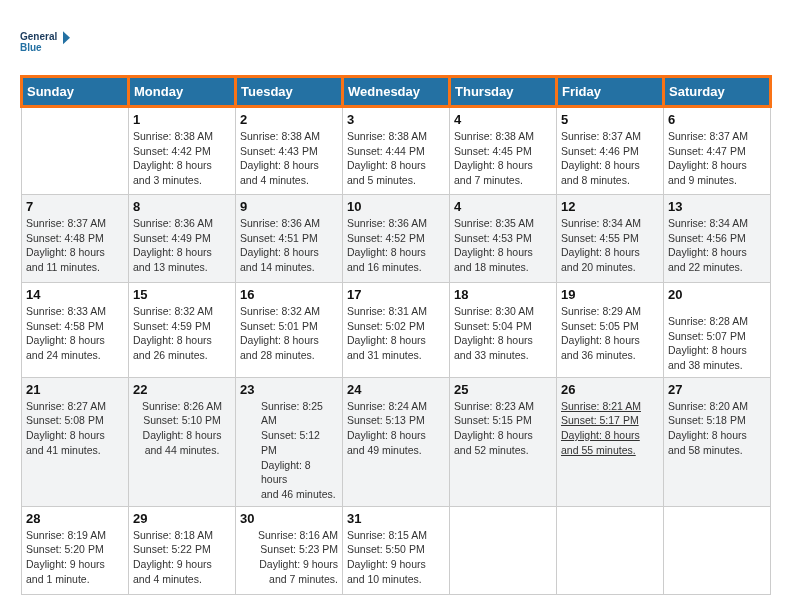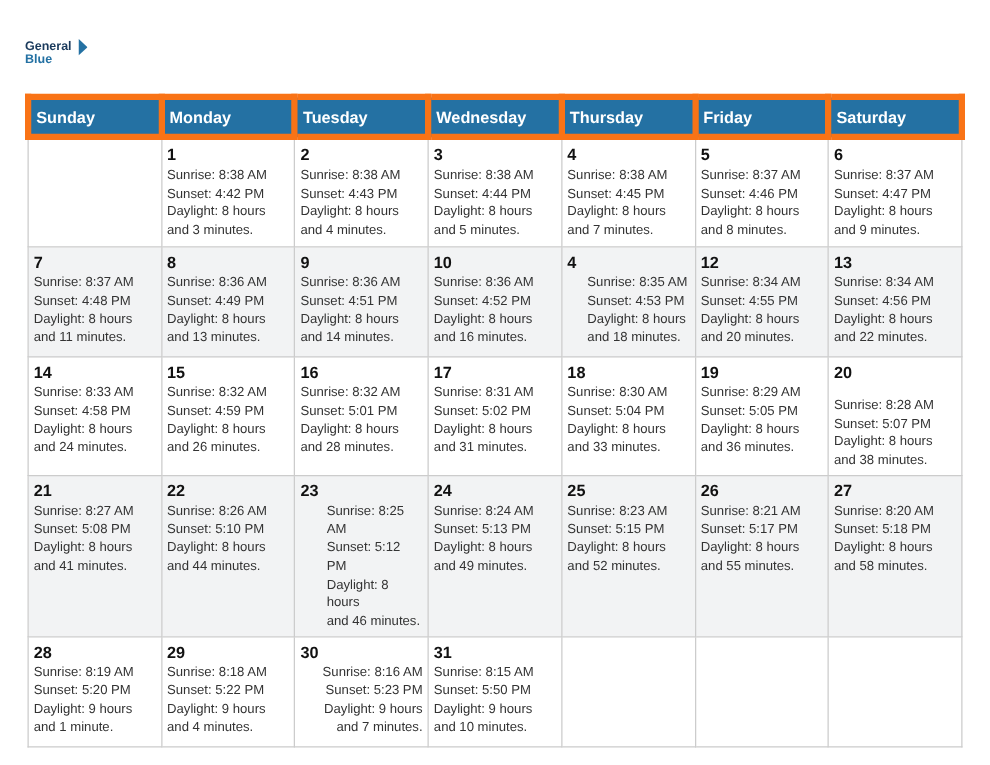--- a/index.html
+++ b/index.html
@@ -38,21 +38,21 @@
       border-collapse: collapse;
       font-size: 11px;
     }
     thead tr th {
       background-color: #2471a3;
       color: #fff;
       padding: 6px 4px;
       text-align: left;
       font-size: 13px;
       font-weight: bold;
-      border: 5px solid #f97316;
+      border: 3px solid #f97316;
     }
     tbody tr td {
       border: 1px solid #ccc;
       vertical-align: top;
       padding: 4px;
       height: 88px;
       width: 107px;
     }
     tbody tr td.empty {
       background: #f9f9f9;
@@ -177,21 +177,21 @@
         </td>
         <td>
           <div class="day-num">10</div>
           <div class="day-info" style="white-space: pre-line;">Sunrise: 8:36 AM
 Sunset: 4:52 PM
 Daylight: 8 hours
 and 16 minutes.</div>
         </td>
         <td>
           <div class="day-num">4</div>
-          <div class="day-info" style="white-space: pre-line; margin-left: 16px;">Sunrise: 8:35 AM
+          <div class="day-info" style="white-space: pre-line;">Sunrise: 8:35 AM
 Sunset: 4:53 PM
 Daylight: 8 hours
 and 18 minutes.</div>
         </td>
         <td>
           <div class="day-num">12</div>
           <div class="day-info" style="white-space: pre-line;">Sunrise: 8:34 AM
 Sunset: 4:55 PM
 Daylight: 8 hours
 and 20 minutes.</div>
@@ -258,21 +258,21 @@
       <tr>
         <td>
           <div class="day-num">21</div>
           <div class="day-info" style="white-space: pre-line;">Sunrise: 8:27 AM
 Sunset: 5:08 PM
 Daylight: 8 hours
 and 41 minutes.</div>
         </td>
         <td>
           <div class="day-num">22</div>
-          <div class="day-info" style="white-space: pre-line;">Sunrise: 8:26 AM
+          <div class="day-info" style="white-space: pre-line; text-align: center;">Sunrise: 8:26 AM
 Sunset: 5:10 PM
 Daylight: 8 hours
 and 44 minutes.</div>
         </td>
         <td>
           <div class="day-num">23</div>
           <div class="day-info" style="white-space: pre-line; margin-left: 21px;">Sunrise: 8:25 AM
 Sunset: 5:12 PM
 Daylight: 8 hours
 and 46 minutes.</div>
@@ -286,21 +286,21 @@
         </td>
         <td>
           <div class="day-num">25</div>
           <div class="day-info" style="white-space: pre-line;">Sunrise: 8:23 AM
 Sunset: 5:15 PM
 Daylight: 8 hours
 and 52 minutes.</div>
         </td>
         <td>
           <div class="day-num">26</div>
-          <div class="day-info" style="white-space: pre-line;">Sunrise: 8:21 AM
+          <div class="day-info" style="white-space: pre-line; text-decoration: underline;">Sunrise: 8:21 AM
 Sunset: 5:17 PM
 Daylight: 8 hours
 and 55 minutes.</div>
         </td>
         <td>
           <div class="day-num">27</div>
           <div class="day-info" style="white-space: pre-line;">Sunrise: 8:20 AM
 Sunset: 5:18 PM
 Daylight: 8 hours
 and 58 minutes.</div>

